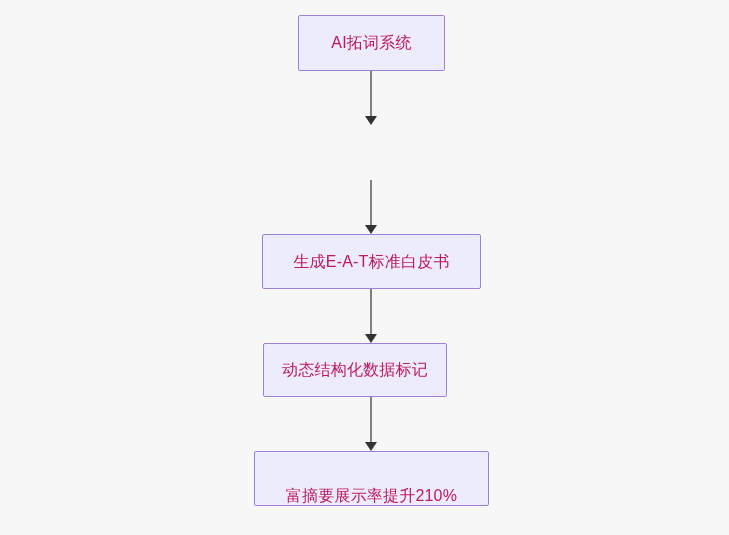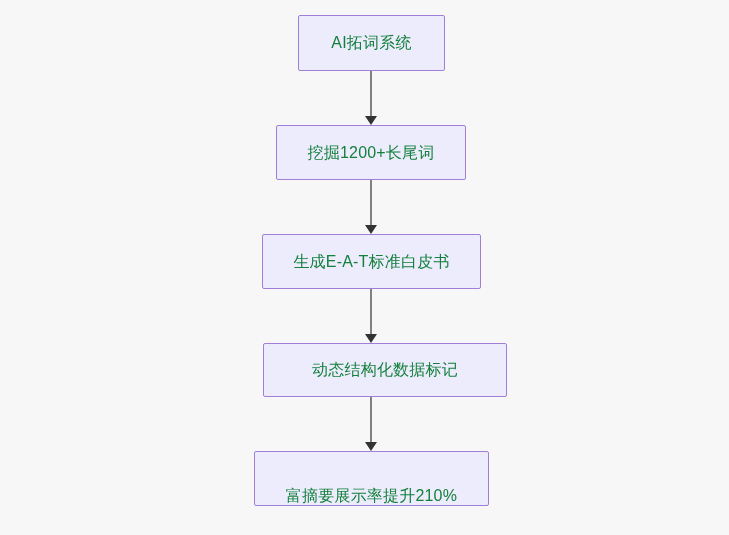--- a/index.html
+++ b/index.html
@@ -27,21 +27,21 @@
     display: flex;
     align-items: center;
     justify-content: center;
     color: #333333;
     font-size: 16px;
     line-height: 1.2;
     letter-spacing: 0.2px;
     white-space: nowrap;
   }
   .node-label {
-    color: #15803d;
+    color: #be185d;
     font-size: 16px;
   }
   .edge {
     position: absolute;
     width: 2px;
     background: #808080;
     left: 370px;
   }
   .arrowhead {
     position: absolute;
@@ -58,35 +58,32 @@
 
 <div id="flowchart-canvas">
 
   <div class="node" style="left:298px; top:15px; width:147px; height:56px;">
     <span class="node-label">AI拓词系统</span>
   </div>
 
   <div class="edge" style="top:71px; height:45px;"></div>
   <div class="arrowhead" style="top:116px;"></div>
 
-  <div class="node" style="left:276px; top:125px; width:190px; height:55px;">
-    <span class="node-label">挖掘1200+长尾词</span>
-  </div>
 
   <div class="edge" style="top:180px; height:45px;"></div>
   <div class="arrowhead" style="top:225px;"></div>
 
   <div class="node" style="left:262px; top:234px; width:219px; height:55px;">
     <span class="node-label">生成E-A-T标准白皮书</span>
   </div>
 
   <div class="edge" style="top:289px; height:45px;"></div>
   <div class="arrowhead" style="top:334px;"></div>
 
-  <div class="node" style="left:263px; top:343px; width:244px; height:54px;">
+  <div class="node" style="left:263px; top:343px; width:184px; height:54px;">
     <span class="node-label">动态结构化数据标记</span>
   </div>
 
   <div class="edge" style="top:397px; height:45px;"></div>
   <div class="arrowhead" style="top:442px;"></div>
 
   <div class="node" style="left:254px; top:451px; width:235px; height:55px;align-items:flex-end;">
     <span class="node-label">富摘要展示率提升210%</span>
   </div>
 

